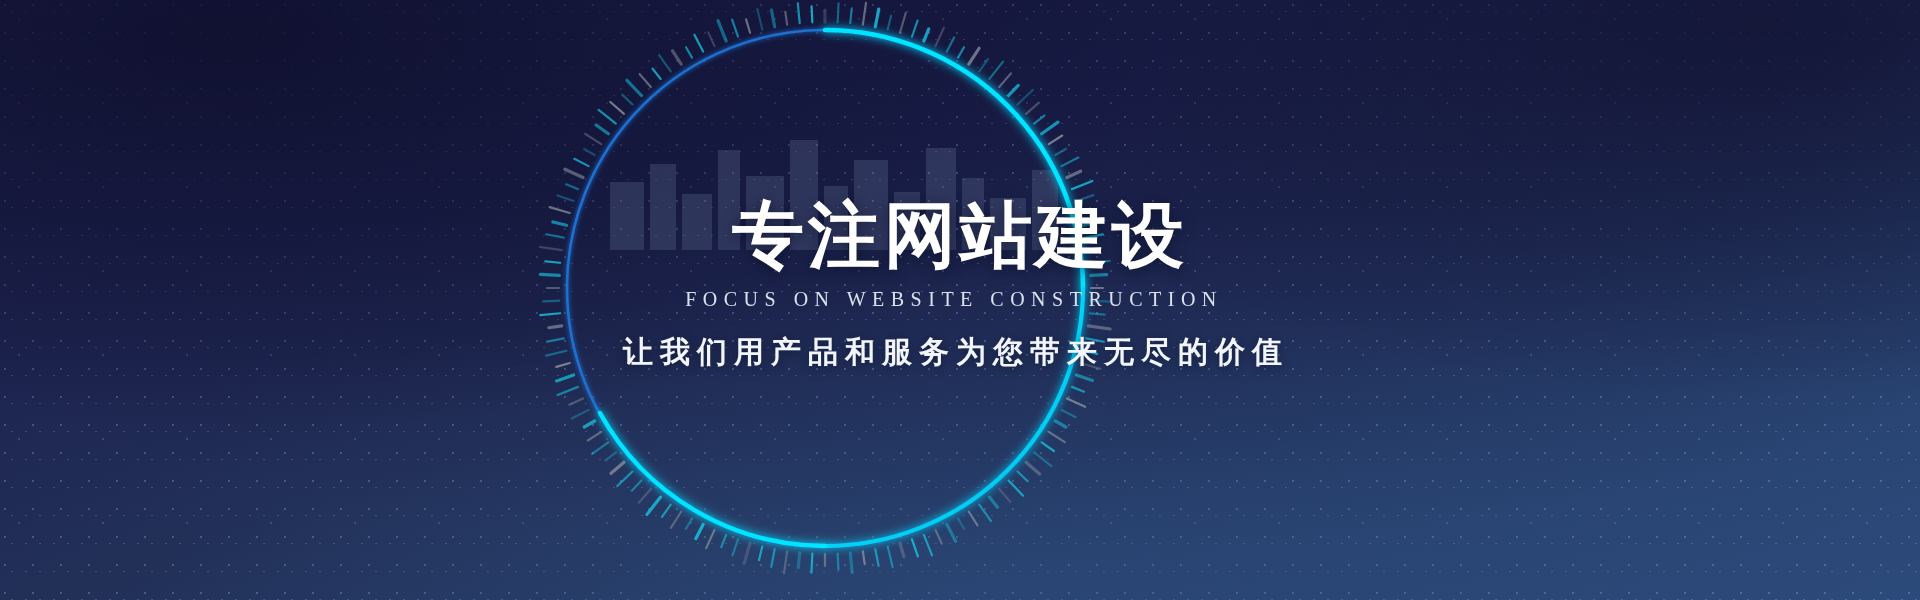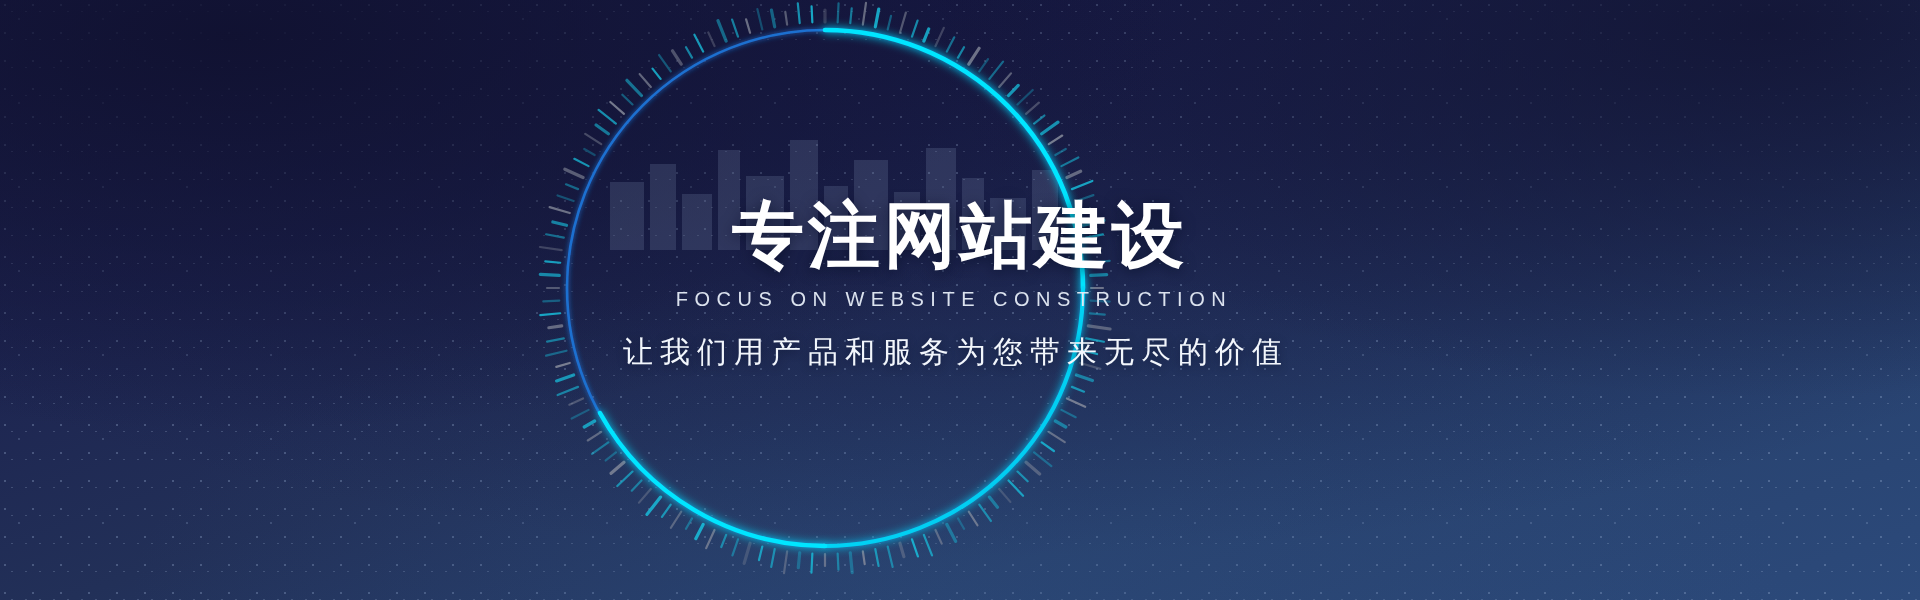--- a/index.html
+++ b/index.html
@@ -90,29 +90,30 @@
     text-shadow: 0 2px 14px rgba(4,10,30,0.55);
   }
   #eyebrow {
     margin: 12px 12px 0 0;
     font-size: 20px;
     line-height: 24px;
     letter-spacing: 6.5px;
     color: #e3eaf5;
     font-weight: 400;
     opacity: 0.96;
+    font-family: Liberation Serif, serif;
   }
   #tagline {
     margin: 22px 8px 0 0;
     font-family: "DejaVu Sans", "Liberation Sans", sans-serif;
     font-size: 30px;
     line-height: 38px;
     letter-spacing: 7px;
     color: #f2f6fc;
-    font-weight: 400;
+    font-weight: 700;
     text-shadow: 0 2px 10px rgba(4,10,30,0.45);
   }
 </style>
 </head>
 <body>
 
 <div id="banner">
 
   <div id="dots"></div>
   <div id="dots2"></div>

